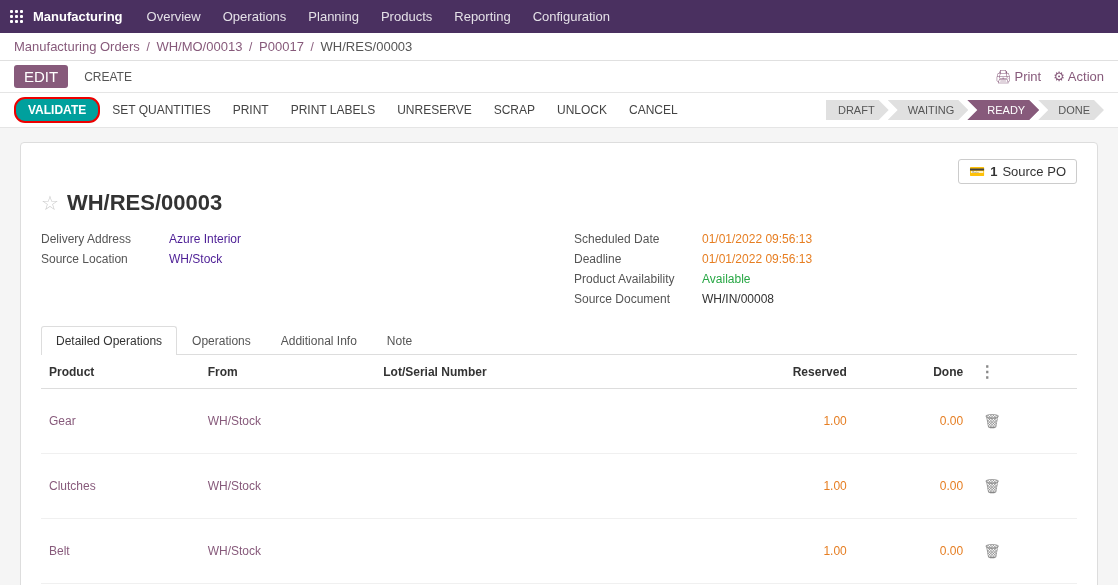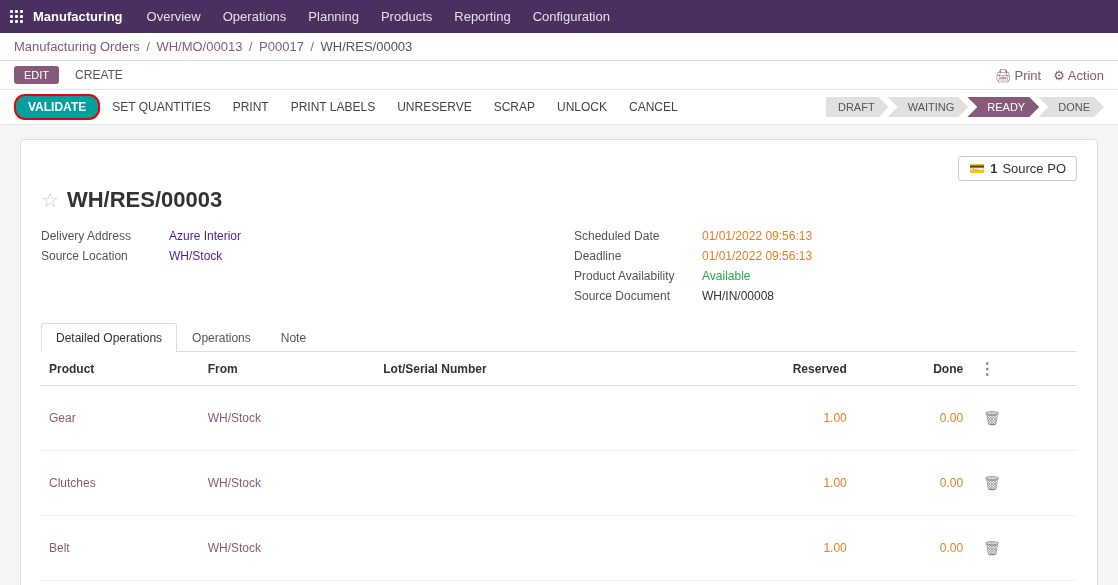--- a/index.html
+++ b/index.html
@@ -68,21 +68,21 @@
     }
     .action-bar-left { display: flex; gap: 6px; align-items: center; }
     .action-bar-right { display: flex; gap: 12px; align-items: center; color: #875a7b; font-size: 12px; }
     .btn-edit {
       background: #875a7b;
       color: white;
       border: none;
       padding: 3px 10px;
       border-radius: 3px;
       cursor: pointer;
-      font-size: 11px;
+      font-size: 15px;
     }
     .btn-create {
       background: transparent;
       color: #555;
       border: none;
       padding: 3px 10px;
       cursor: pointer;
       font-size: 12px;
     }
     .btn-print-link, .btn-action-link {
@@ -391,20 +391,21 @@
       <div class="field-row">
         <span class="field-label">Source Document</span>
         <span class="field-value plain">WH/IN/00008</span>
       </div>
     </div>
 
     
     <div class="tabs">
       <div class="tab active">Detailed Operations</div>
       <div class="tab">Operations</div>
+      <div class="tab">Additional Info</div>
       <div class="tab">Note</div>
     </div>
 
     
     <table class="data-table">
       <thead>
         <tr>
           <th>Product</th>
           <th>From</th>
           <th>Lot/Serial Number</th>

